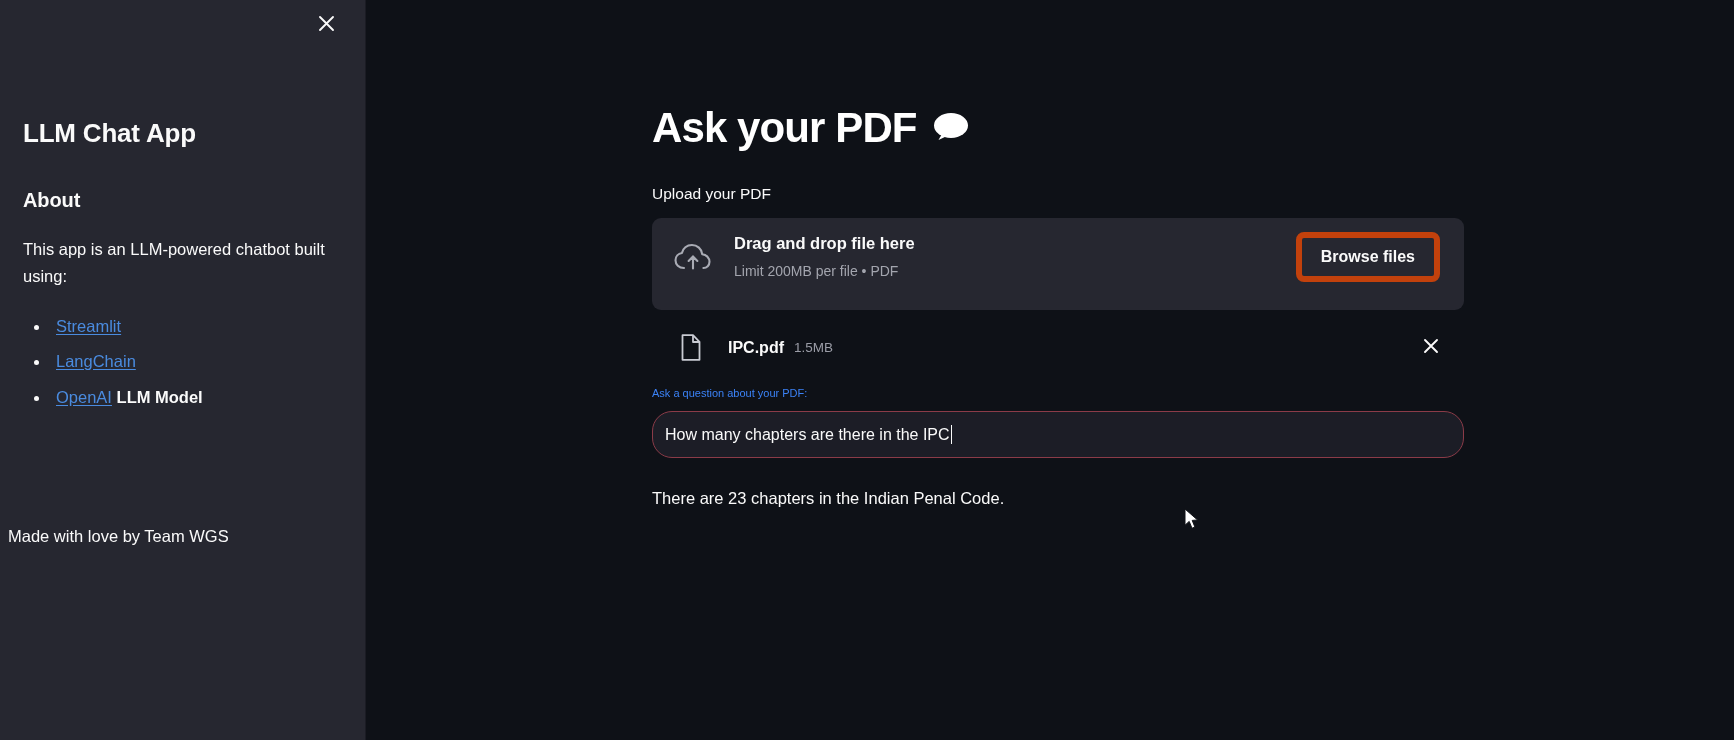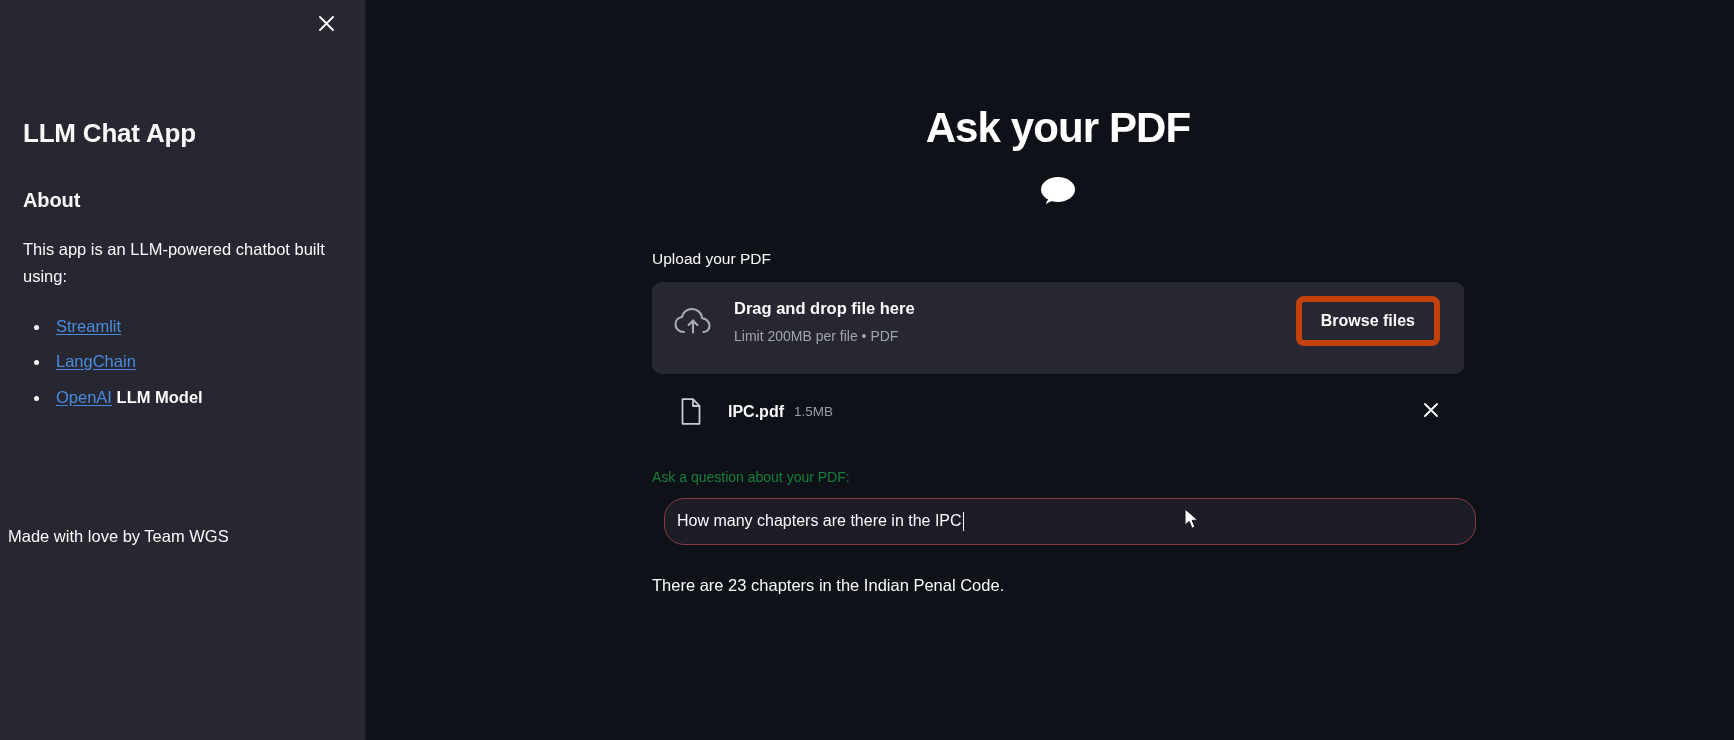--- a/index.html
+++ b/index.html
@@ -169,21 +169,20 @@
 
   .page-title {
     display: flex;
     align-items: center;
     gap: 16px;
     font-size: 42px;
     font-weight: 700;
     color: #ffffff;
     letter-spacing: -0.9px;
     line-height: 1.15;
-    flex-direction: column;
   }
   .bubble-icon { display: block; }
 
   .field-label {
     margin-top: 30px;
     font-size: 15.5px;
     color: #fafafa;
     line-height: 1.5;
   }
 
@@ -266,37 +265,36 @@
     height: 30px;
     display: flex;
     align-items: center;
     justify-content: center;
     cursor: pointer;
     color: #fafafa;
   }
 
   
   .question-label {
-    margin-top: 29px;
-    font-size: 14px;
-    color: #15803d;
+    margin-top: 11px;
+    font-size: 11px;
+    color: #3b82f6;
     line-height: 1.5;
   }
   .question-input {
     margin-top: 10px;
     width: 812px;
     height: 47px;
     background: #1c1d26;
     border: 1px solid #8b3b48;
     border-radius: 20px;
     display: flex;
     align-items: center;
     padding: 0 12px;
     cursor: text;
-    margin-left: 12px;
   }
   .question-value {
     font-size: 16px;
     color: #fafafa;
     white-space: pre;
   }
   .caret {
     display: inline-block;
     width: 1.5px;
     height: 19px;

